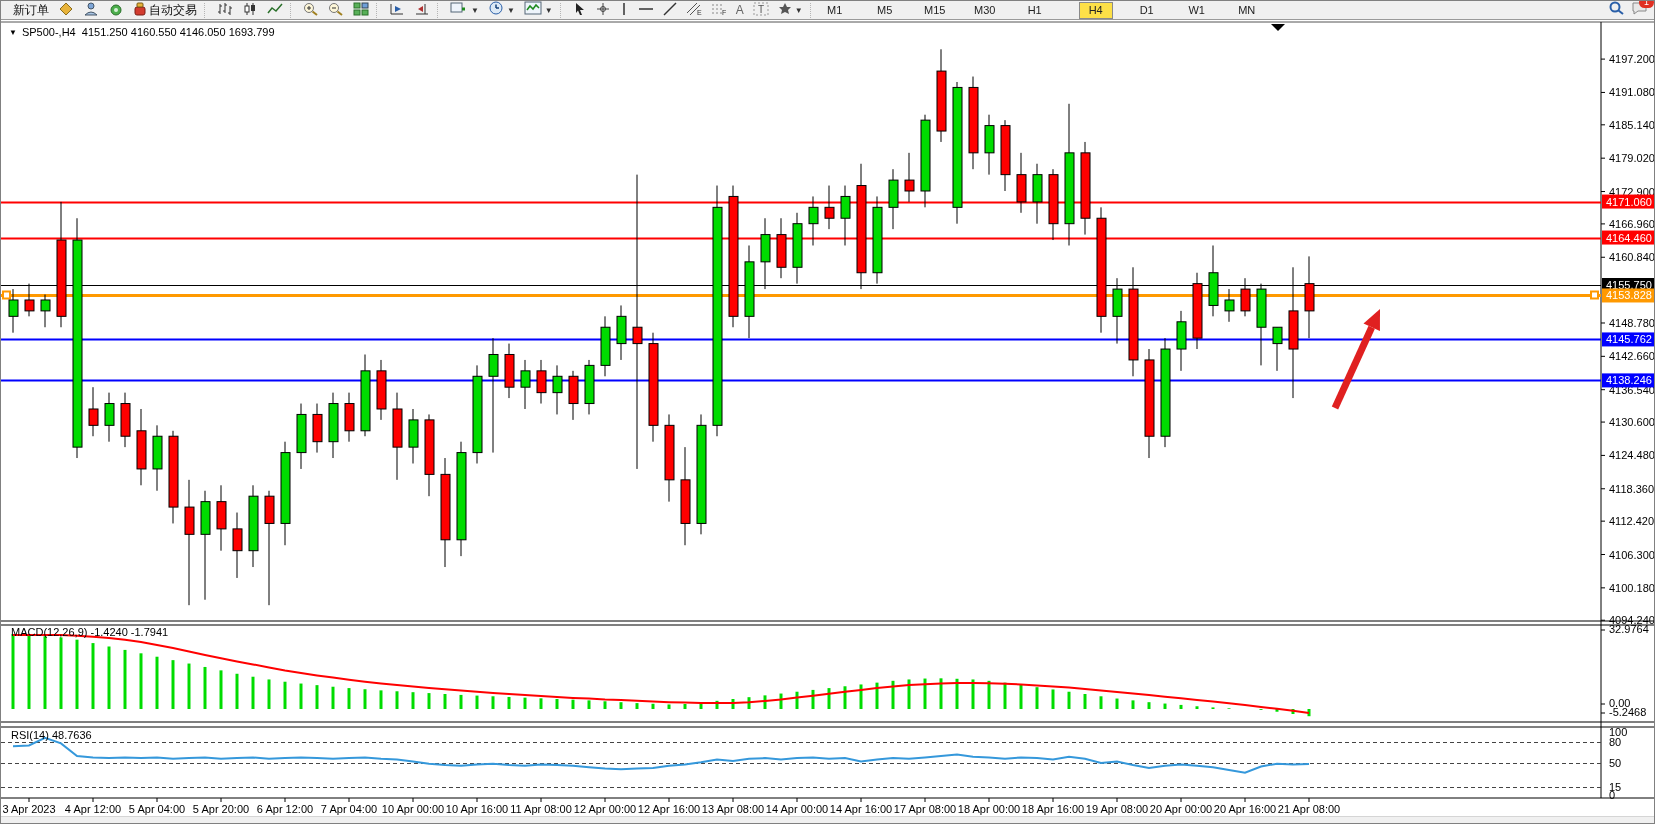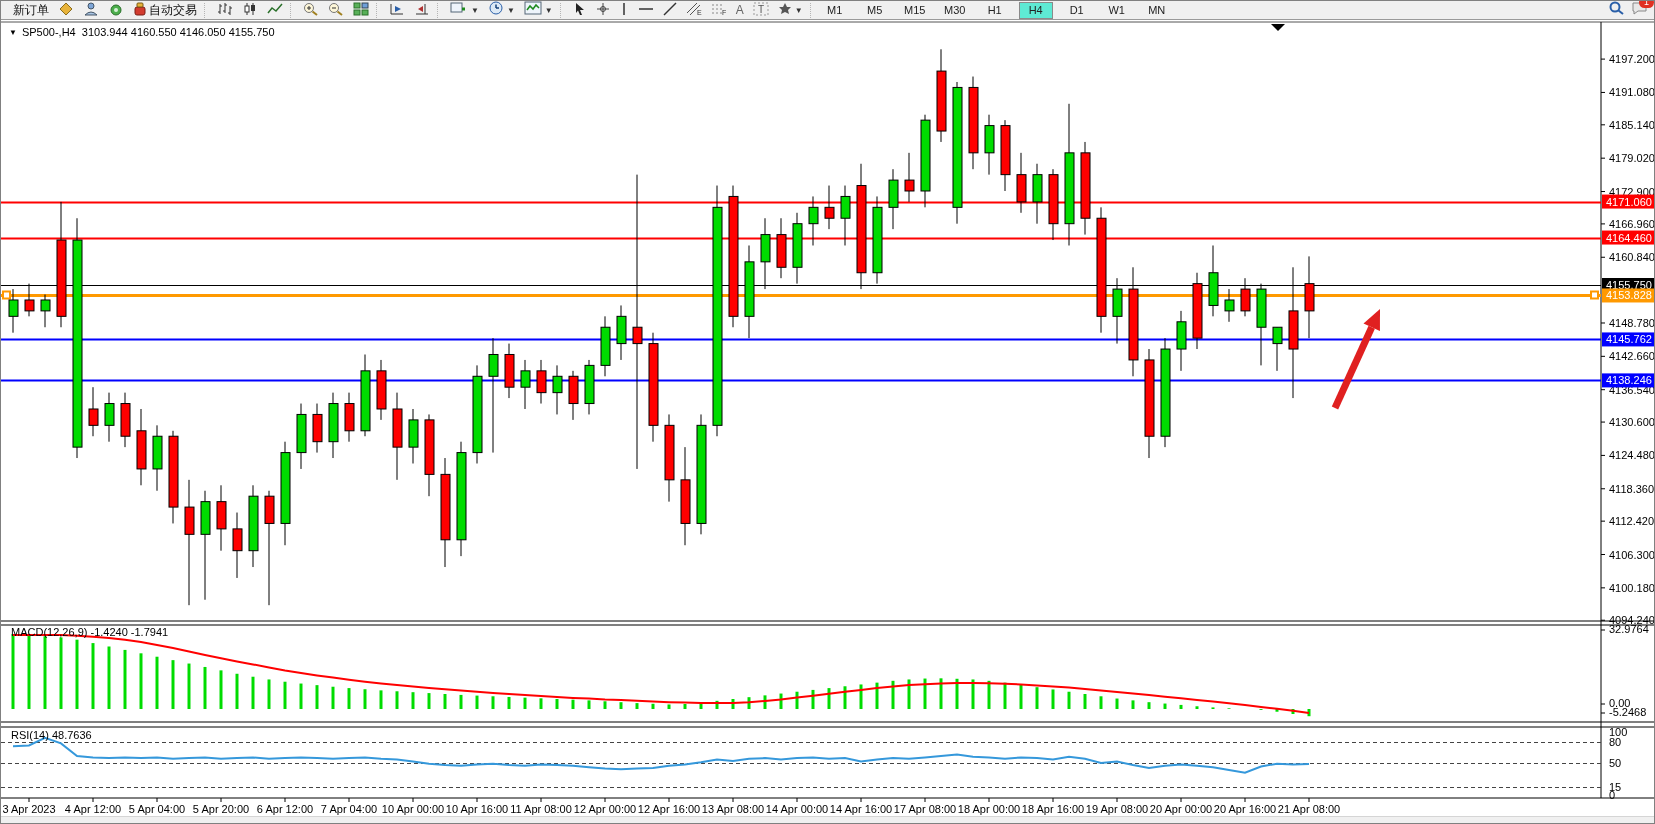--- a/index.html
+++ b/index.html
@@ -7,21 +7,21 @@
          font-family:"Liberation Sans",sans-serif;border:1px solid #808080;box-sizing:border-box;}
   
   #toolbar{position:absolute;left:0;top:0;width:1655px;height:19px;background:#f0f0f0;
            border-bottom:1px solid #9a9a9a;display:flex;align-items:center;gap:1px;
            padding-left:8px;box-sizing:border-box;z-index:20;font-size:12px;color:#111;}
   .tb-btn{height:17px;display:flex;align-items:center;gap:2px;padding:0 4px;cursor:default;white-space:nowrap;}
   .tb-sep{width:5px;height:15px;border-left:1px dotted #b5b5b5;margin:0 2px;}
   .tb-txt{font-size:12px;}
   .caret{font-size:8px;color:#333;margin-left:1px;}
   .tf{min-width:24px;justify-content:center;color:#222;font-size:11px;}
-  .tf.active{background:#5eead4;border:1px solid #8a8a8a;height:15px;}
+  .tf.active{background:#fde047;border:1px solid #8a8a8a;height:15px;margin-left:10px;}
   #tb-right{margin-left:auto;display:flex;align-items:center;gap:6px;padding-right:8px;}
   .badge{position:absolute;right:-6px;top:-4px;background:#e03123;color:#fff;border-radius:8px;
          font-size:9px;min-width:11px;height:11px;line-height:11px;text-align:center;padding:0 2px;}
   .iconwrap{position:relative;display:inline-flex;}
   svg text{font-family:"Liberation Sans",sans-serif;}
   
   .overlay{position:absolute;font-size:11px;color:#000;z-index:10;white-space:pre;}
   #chart-title{left:8px;top:25px;display:flex;align-items:center;gap:5px;}
   #chart-title .tri{font-size:8px;color:#000;}
   #macd-label{left:10px;top:625px;}
@@ -190,21 +190,21 @@
             <text x="5" y="11" font-size="10" fill="#555">T</text>
           </svg></span>
       </div>
     <div class="tb-btn">
         <span><svg width="14" height="14">
             <path d="M7,1 L9,5 L13,5 L10,8 L11,12 L7,10 L3,12 L4,8 L1,5 L5,5 Z" fill="#555"></path>
           </svg></span>
         <span class="caret">▼</span>
       </div>
     <div class="tb-sep"></div>
-    <div id="tf-group" style="display:flex;gap:8px;text-align:right;">
+    <div id="tf-group" style="display:flex;gap:18px;text-align:right;">
         <div class="tb-btn tf">M1</div>
         <div class="tb-btn tf">M5</div>
         <div class="tb-btn tf">M15</div>
         <div class="tb-btn tf">M30</div>
         <div class="tb-btn tf">H1</div>
         <div class="tb-btn tf active">H4</div>
         <div class="tb-btn tf">D1</div>
         <div class="tb-btn tf">W1</div>
         <div class="tb-btn tf">MN</div>
       </div>
@@ -217,21 +217,21 @@
         <span><svg width="17" height="15">
               <path d="M2,2 H15 V10 H7 L3,13 V10 H2 Z" fill="#e8e8e8" stroke="#888"></path>
             </svg></span>
         <span class="badge">1</span>
       </span>
     </div>
   </div>
 
   <div class="overlay" id="chart-title">
     <span class="tri">▼</span>
-    <span>SP500-,H4  3103.944 4160.550 4146.050 4155.750</span>
+    <span>SP500-,H4  4151.250 4160.550 4146.050 1693.799</span>
   </div>
   <div class="overlay" id="macd-label">MACD(12,26,9) -1.4240 -1.7941</div>
   <div class="overlay" id="rsi-label">RSI(14) 48.7636</div>
 
   <svg id="mainsvg" width="1655" height="824">
       <rect x="0" y="20" width="1655" height="796" fill="#fff"></rect>
       <line x1="0" y1="21" x2="1655" y2="21" stroke="#555"></line>
       <line x1="0" y1="620" x2="1655" y2="620" stroke="#000"></line>
       <line x1="0" y1="624" x2="1655" y2="624" stroke="#000"></line>
       <line x1="0" y1="721" x2="1655" y2="721" stroke="#000"></line>

